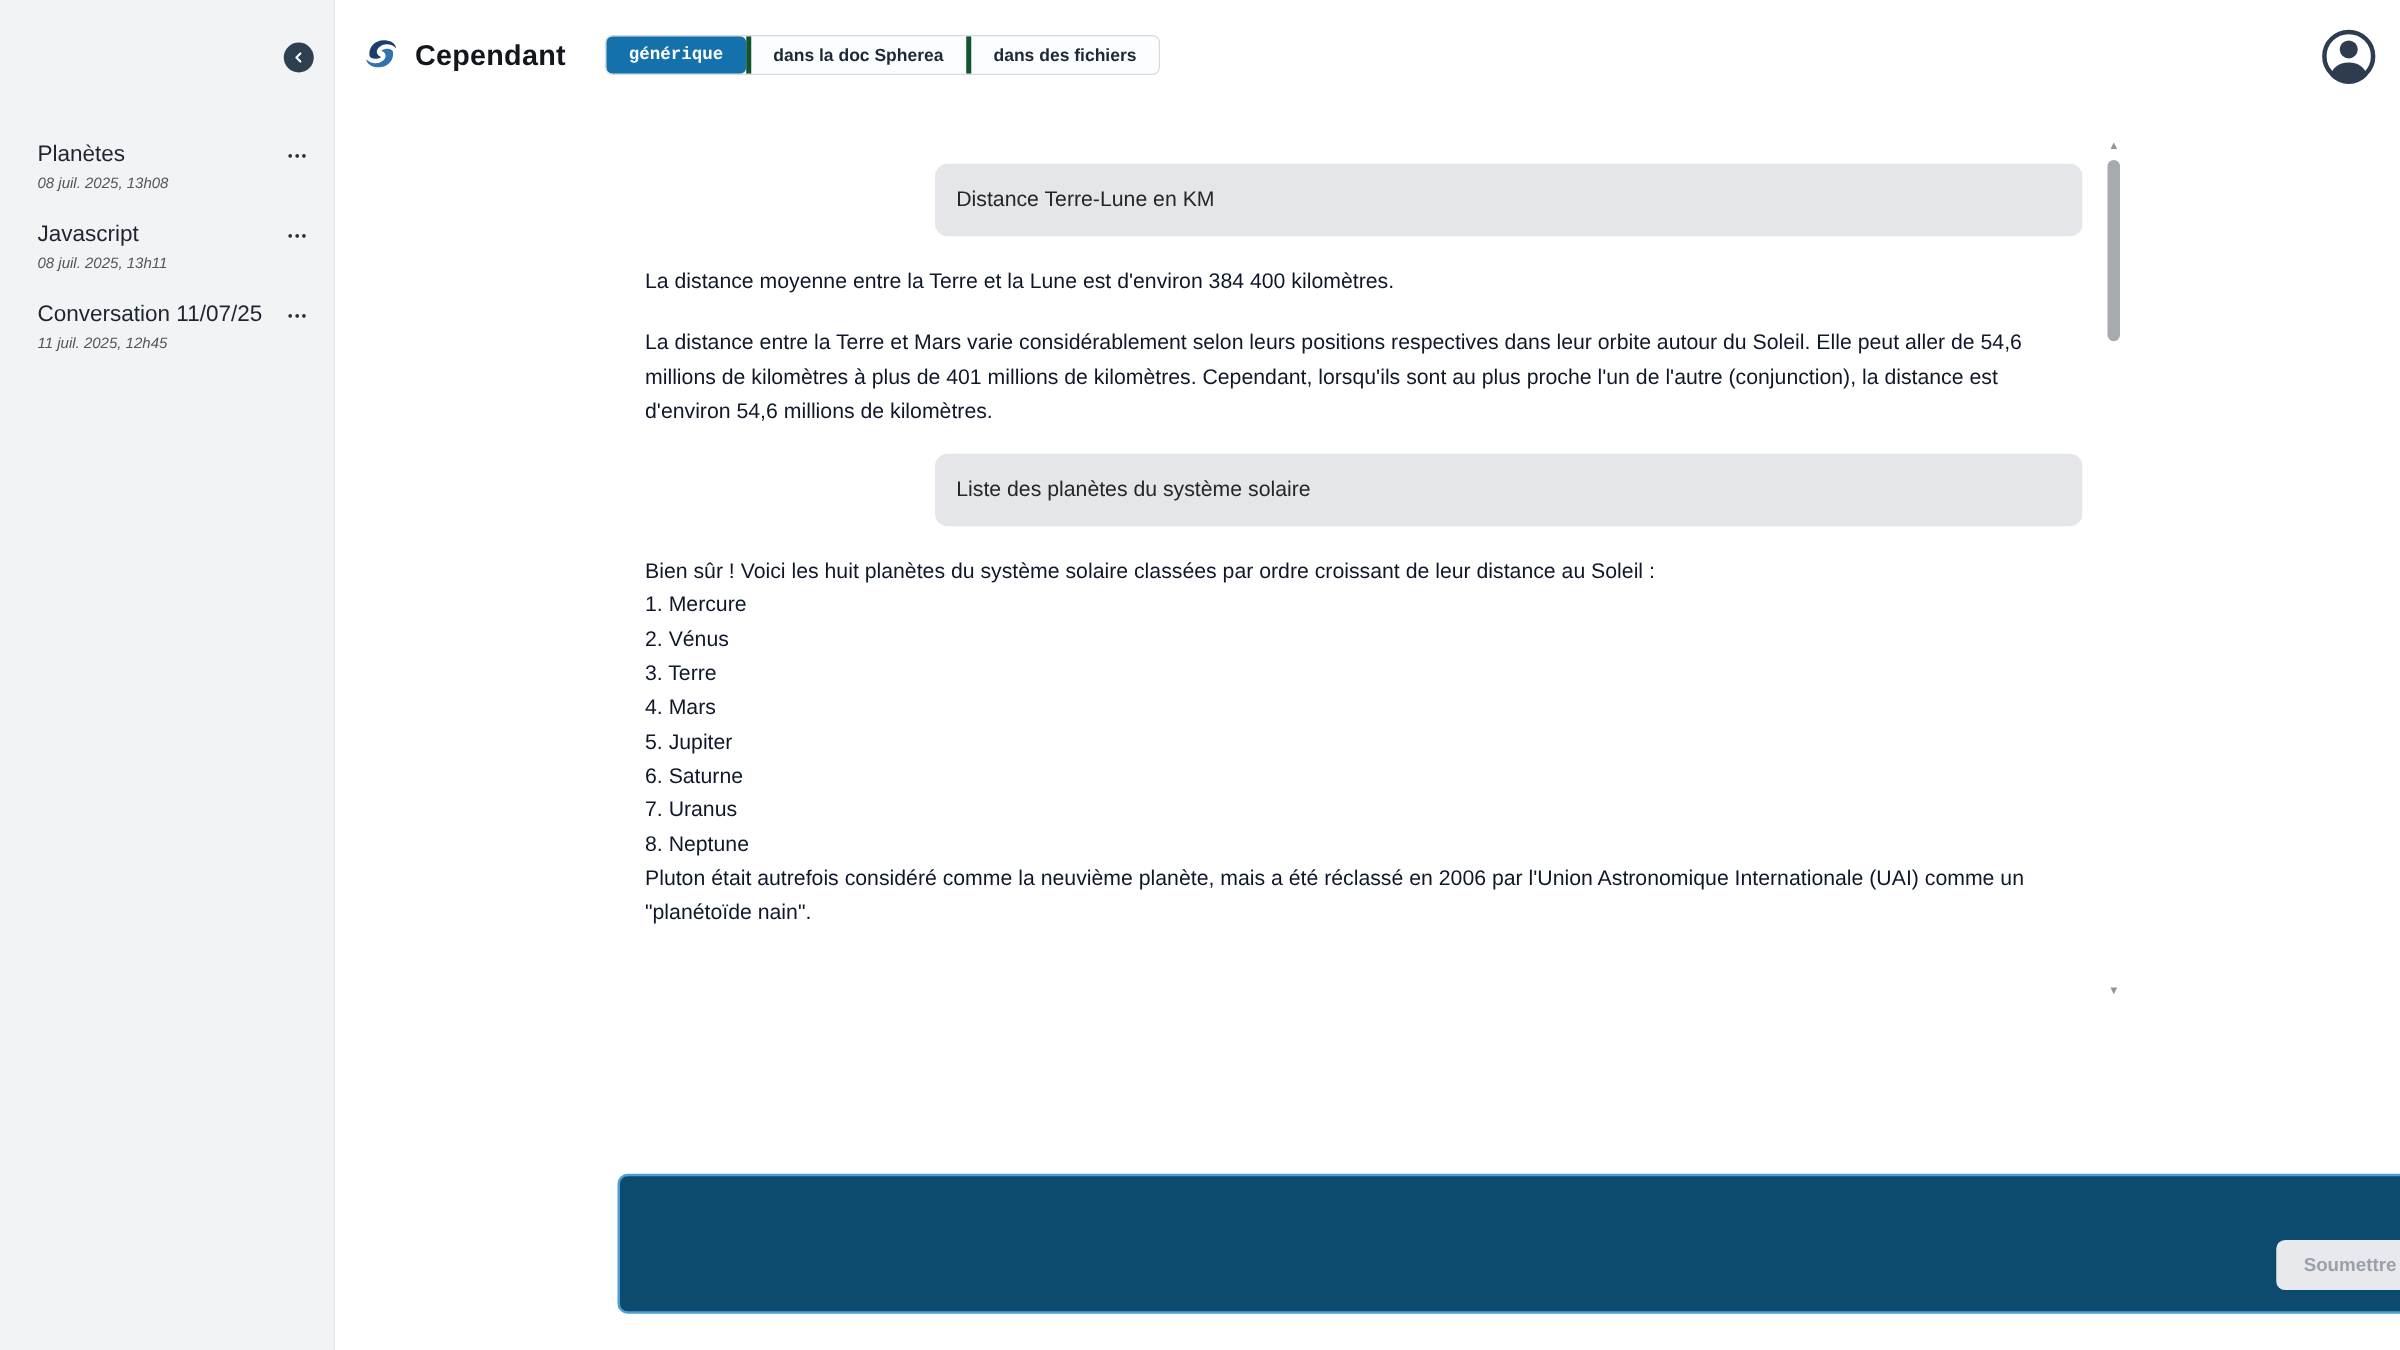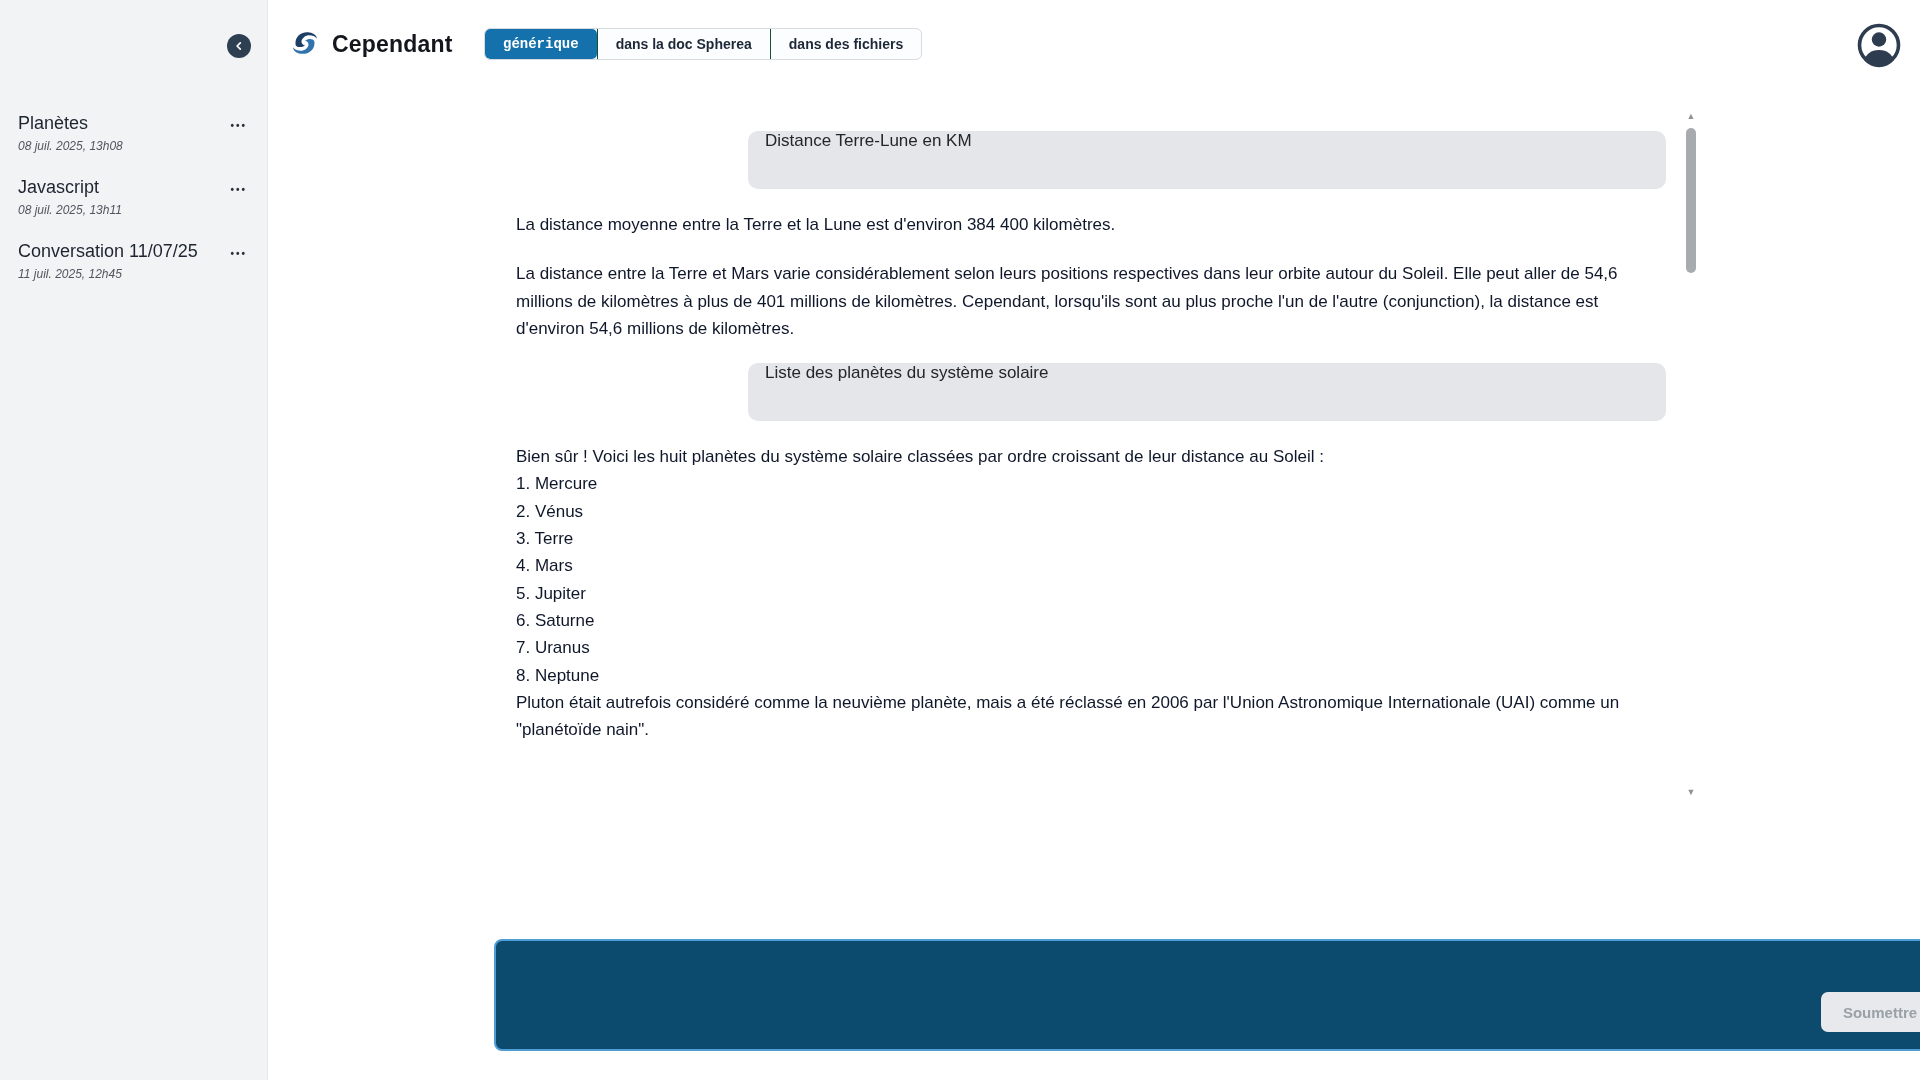--- a/index.html
+++ b/index.html
@@ -20,21 +20,21 @@
   }
   .collapse-btn {
     position: absolute; left: 227px; top: 34px;
     width: 24px; height: 24px;
     border-radius: 50%;
     background: #2f3f52;
     border: none; cursor: pointer;
     display: flex; align-items: center; justify-content: center;
     padding: 0;
   }
-  .conv-list { padding-top: 106px; }
+  .conv-list { padding-top: 106px; margin-left: 12px; }
   .conv-item {
     position: relative;
     padding: 6px 44px 6px 18px;
     margin-bottom: 10px;
     cursor: pointer;
   }
   .conv-title {
     font-size: 18px; font-weight: 500; color: #1e2430;
     line-height: 22px;
     white-space: nowrap;
@@ -62,21 +62,21 @@
     position: absolute; left: 484px; top: 28px;
     display: flex; height: 32px;
     border: 1px solid #d7dade; border-radius: 6px;
     background: #fcfdfe; overflow: hidden;
   }
   .tab {
     border: none; background: transparent; cursor: pointer;
     font-family: inherit;
     font-size: 14px; font-weight: bold; color: #1d2836;
     padding: 0 18px; height: 100%;
-    border-left: 1px solid #14532d;
+    border-left: 4px solid #14532d;
   }
   .tab:first-child { border-left: none; }
   .tab.active {
     background: #1471ac; color: #ffffff;
     border-radius: 5px;
     font-family: Liberation Mono, monospace;
   }
   .avatar-btn {
     position: absolute; right: 18px; top: 22px;
     width: 46px; height: 46px;
@@ -88,21 +88,21 @@
     position: absolute; left: 516px; top: 90px;
     width: 1150px; height: 735px;
     overflow: hidden;
   }
   .messages { padding-top: 41px; }
   .msg.user {
     width: 918px; margin-left: auto; margin-top: 21px;
     min-height: 58px;
     background: #e4e6e9;
     border-radius: 10px;
-    display: flex; 
+    display: flex; align-items: center;
     padding: 0 20px 0 17px;
     font-size: 17px; color: #24262a;
   }
   .msg.user:first-child { margin-top: 0; }
   .msg.assistant {
     margin-top: 22px;
     font-size: 17px; line-height: 27.3px; color: #0f172a;
     white-space: pre-line;
   }
 

